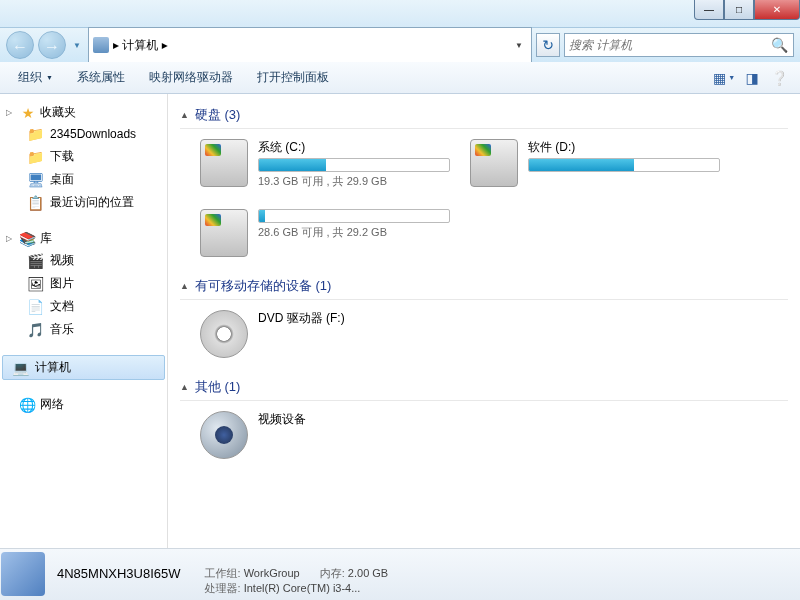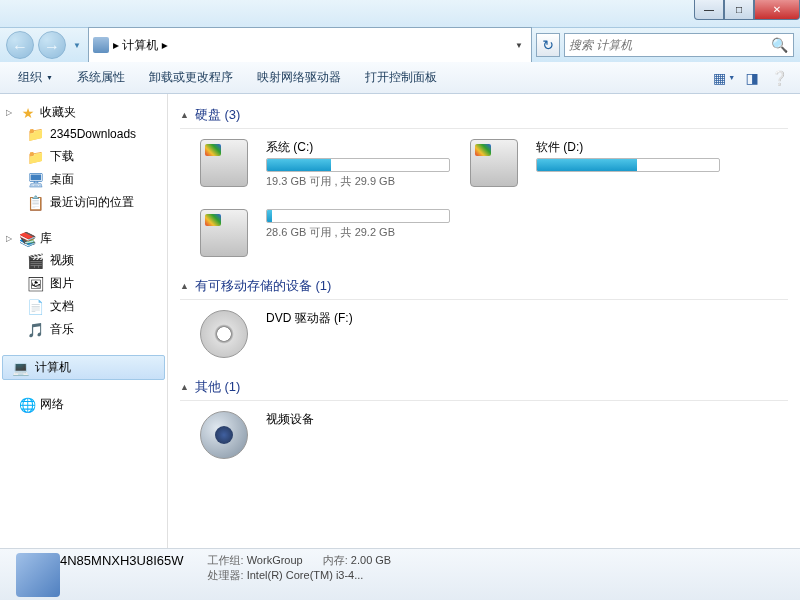--- a/index.html
+++ b/index.html
@@ -33,32 +33,32 @@
 .nav-group { margin-bottom: 14px; }
 .nav-header { display: flex; align-items: center; gap: 4px; padding: 2px 6px; font-size: 12px; color: #000; cursor: pointer; }
 .nav-tri { font-size: 8px; color: #666; width: 10px; }
 .nav-icon { width: 16px; height: 16px; display: flex; align-items: center; justify-content: center; font-size: 14px; }
 .nav-item { display: flex; align-items: center; gap: 6px; padding: 3px 6px 3px 28px; font-size: 12px; color: #000; cursor: pointer; }
 .nav-item.selected { background: linear-gradient(to bottom, #e0f0fc, #c8e0f8); border: 1px solid #a0c8e8; border-radius: 2px; margin: 0 2px; padding-left: 26px; }
 .main { flex: 1; background: #fff; padding: 8px 12px; overflow-y: auto; }
 .section-header { display: flex; align-items: center; gap: 6px; padding: 4px 0; font-size: 13px; color: #1e3a8a; cursor: pointer; border-bottom: 1px solid #e8e8e8; margin-bottom: 10px; }
 .section-tri { font-size: 9px; color: #555; }
 .drives-row { display: flex; gap: 20px; flex-wrap: wrap; margin-bottom: 16px; padding-left: 20px; }
-.drive-item { display: flex; gap: 18px; width: 250px; cursor: pointer; }
+.drive-item { display: flex; gap: 10px; width: 250px; cursor: pointer; }
 .drive-icon { width: 48px; height: 48px; background: linear-gradient(to bottom, #f0f0f0, #c0c0c0); border: 1px solid #999; border-radius: 4px; position: relative; flex-shrink: 0; }
 .drive-icon.hdd::before { content: ''; position: absolute; top: 4px; left: 4px; width: 16px; height: 12px; background: linear-gradient(45deg, #e04030, #f0c030, #30a030, #3060e0); border-radius: 2px; }
 .drive-icon.dvd { border-radius: 50%; background: radial-gradient(circle, #fff 20%, #888 22%, #ddd 30%, #bbb 100%); }
 .drive-icon.webcam { border-radius: 50%; background: radial-gradient(circle at 35% 35%, #e0e8f0, #8090a0); }
 .drive-icon.webcam::after { content: ''; position: absolute; top: 30%; left: 30%; width: 40%; height: 40%; background: radial-gradient(circle, #4060a0, #203050); border-radius: 50%; }
 .drive-info { flex: 1; display: flex; flex-direction: column; gap: 2px; }
 .drive-name { font-size: 12px; color: #000; }
 .drive-bar { height: 14px; background: #fff; border: 1px solid #bbb; border-radius: 2px; overflow: hidden; }
 .drive-fill { height: 100%; background: linear-gradient(to bottom, #4ec5e8, #1a9acc); }
 .drive-status { font-size: 11px; color: #666; }
-.statusbar { height: 52px; background: linear-gradient(to bottom, #f4f8fc, #e4ecf4); border-top: 1px solid #d0d8e0; display: flex; align-items: flex-start; padding: 4px 16px; gap: 0; }
+.statusbar { height: 52px; background: linear-gradient(to bottom, #f4f8fc, #e4ecf4); border-top: 1px solid #d0d8e0; display: flex; align-items: flex-end; padding: 4px 1px; gap: 12px; }
 .status-icon { width: 44px; height: 44px; background: linear-gradient(135deg, #a0c0e8, #5080c0); border-radius: 4px; flex-shrink: 0; }
 .status-info { display: flex; flex-direction: column; font-size: 11px; color: #444; }
 .status-row { display: flex; gap: 20px; }
 .status-name { font-size: 13px; color: #000; margin-right: 4px; }
 .status-label { color: #666; }
 .star { color: #f0b030; }
 .folder { color: #f0c050; }
 .monitor { color: #4080c0; }
 </style>
 </head>
@@ -89,21 +89,20 @@
       <span class="search-icon">🔍</span>
     </div>
   </div>
 
   <div class="toolbar">
     <div class="toolbar-item">
         <span>组织</span>
         <span class="toolbar-drop">▼</span>
       </div>
     <div class="toolbar-item">系统属性</div>
-    <div class="toolbar-item">卸载或更改程序</div>
     <div class="toolbar-item">映射网络驱动器</div>
     <div class="toolbar-item">打开控制面板</div>
     <div class="toolbar-spacer"></div>
     <div class="toolbar-iconbtn">▦<span class="toolbar-drop" style="font-size:7px">▼</span></div>
     <div class="toolbar-iconbtn">◨</div>
     <div class="toolbar-iconbtn" style="color:#3070d0">❔</div>
   </div>
 
   <div class="content">
     <div class="sidebar">

